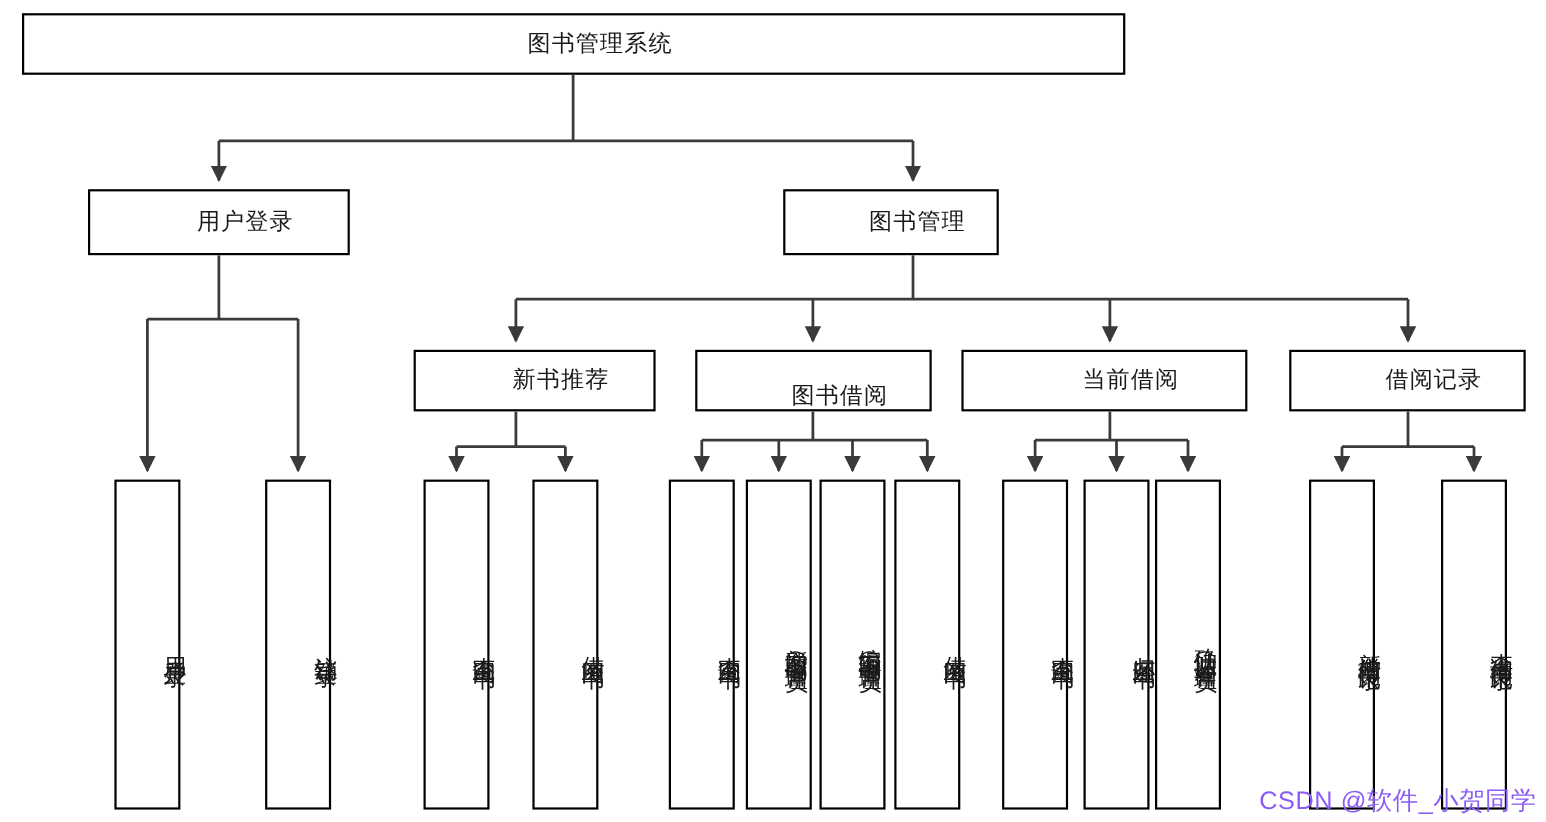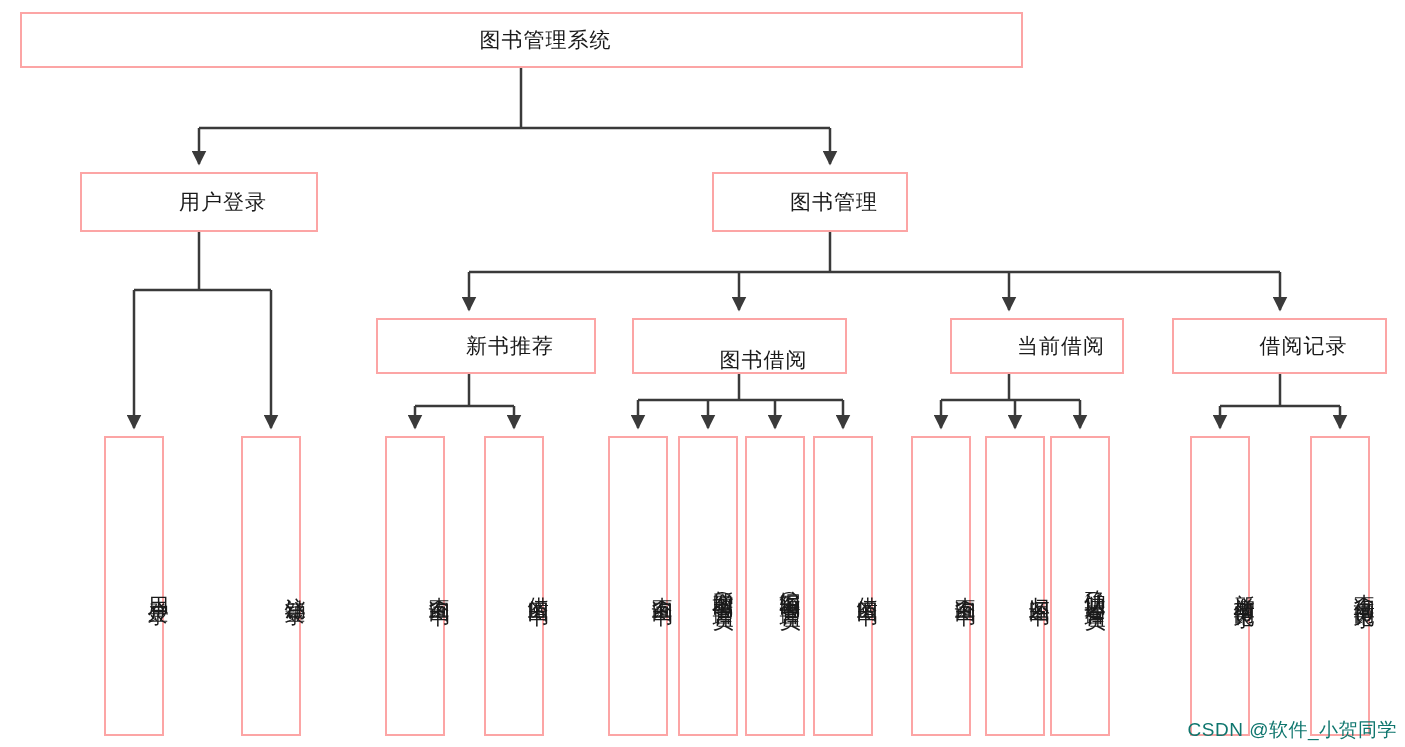--- a/index.html
+++ b/index.html
@@ -23,21 +23,21 @@
     left: 0;
     top: 0;
     width: 1405px;
     height: 747px;
     pointer-events: none;
   }
   .node {
     position: absolute;
     box-sizing: border-box;
     background: #ffffff;
-    border: 2px solid #fca5a5;
+    border: 2px solid #000000;
     display: flex;
     align-items: center;
     justify-content: center;
     color: #1a1a1a;
     padding-left: 48px;
   }
   .node.horiz {
     font-size: 21px;
     letter-spacing: 1px;
     line-height: 1.2;
@@ -56,22 +56,22 @@
   .node.vert.topalign {
     align-items: flex-start;
   }
   .node.vert.midalign {
     align-items: center;
   }
   .watermark {
     position: absolute;
     right: 8px;
     bottom: 4px;
-    font-size: 19px;
-    color: #0f766e;
+    font-size: 23px;
+    color: #8b5cf6;
     white-space: nowrap;
     letter-spacing: 0.5px;
   }
 </style>
 </head>
 <body>
 
 <div id="canvas">
 
   <svg id="edges" viewBox="0 0 1405 747" xmlns="http://www.w3.org/2000/svg">
@@ -135,21 +135,21 @@
   <div class="node horiz" style="left:712px; top:172px; width:196px; height:60px;">
     <span>图书管理</span>
   </div>
 
   <div class="node horiz" style="left:376px; top:318px; width:220px; height:56px;">
     <span>新书推荐</span>
   </div>
   <div class="node horiz" style="left:632px; top:318px; width:215px; height:56px;align-items:flex-end;">
     <span>图书借阅</span>
   </div>
-  <div class="node horiz" style="left:950px; top:318px; width:174px; height:56px;">
+  <div class="node horiz" style="left:874px; top:318px; width:260px; height:56px;">
     <span>当前借阅</span>
   </div>
   <div class="node horiz" style="left:1172px; top:318px; width:215px; height:56px;">
     <span>借阅记录</span>
   </div>
 
   <div class="node vert midalign" style="left:104px; top:436px; width:60px; height:300px;">
     <span>用户登录</span>
   </div>
   <div class="node vert midalign" style="left:241px; top:436px; width:60px; height:300px;">

